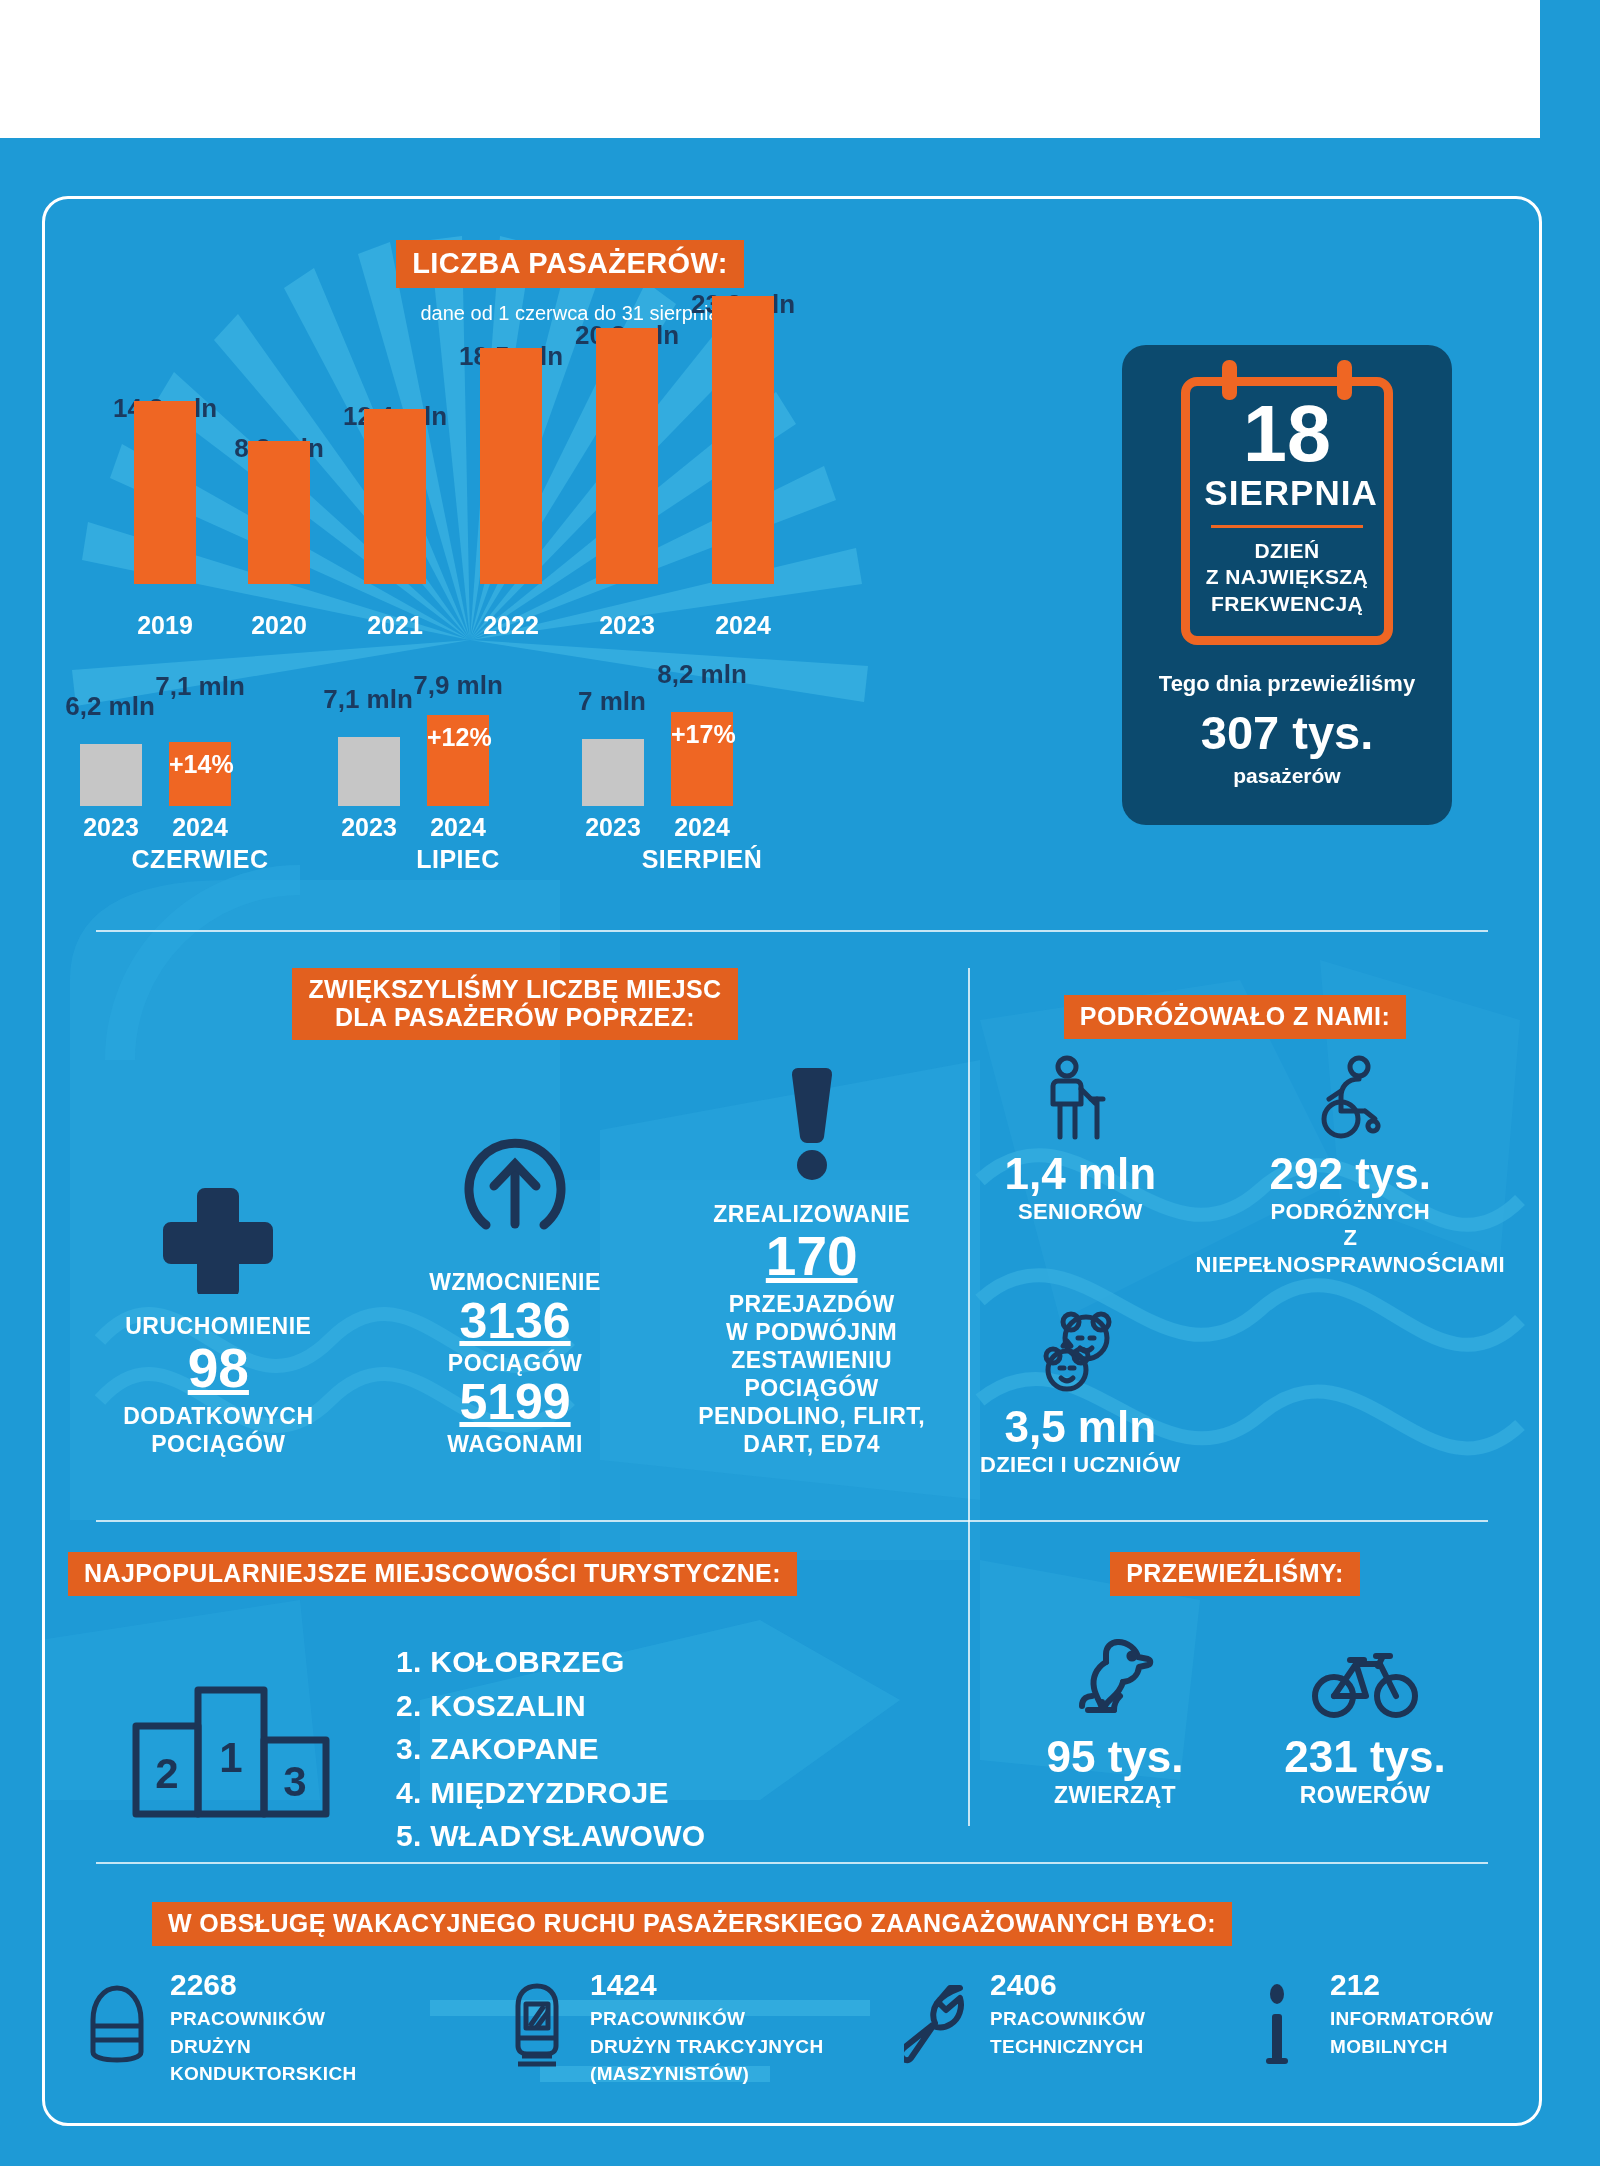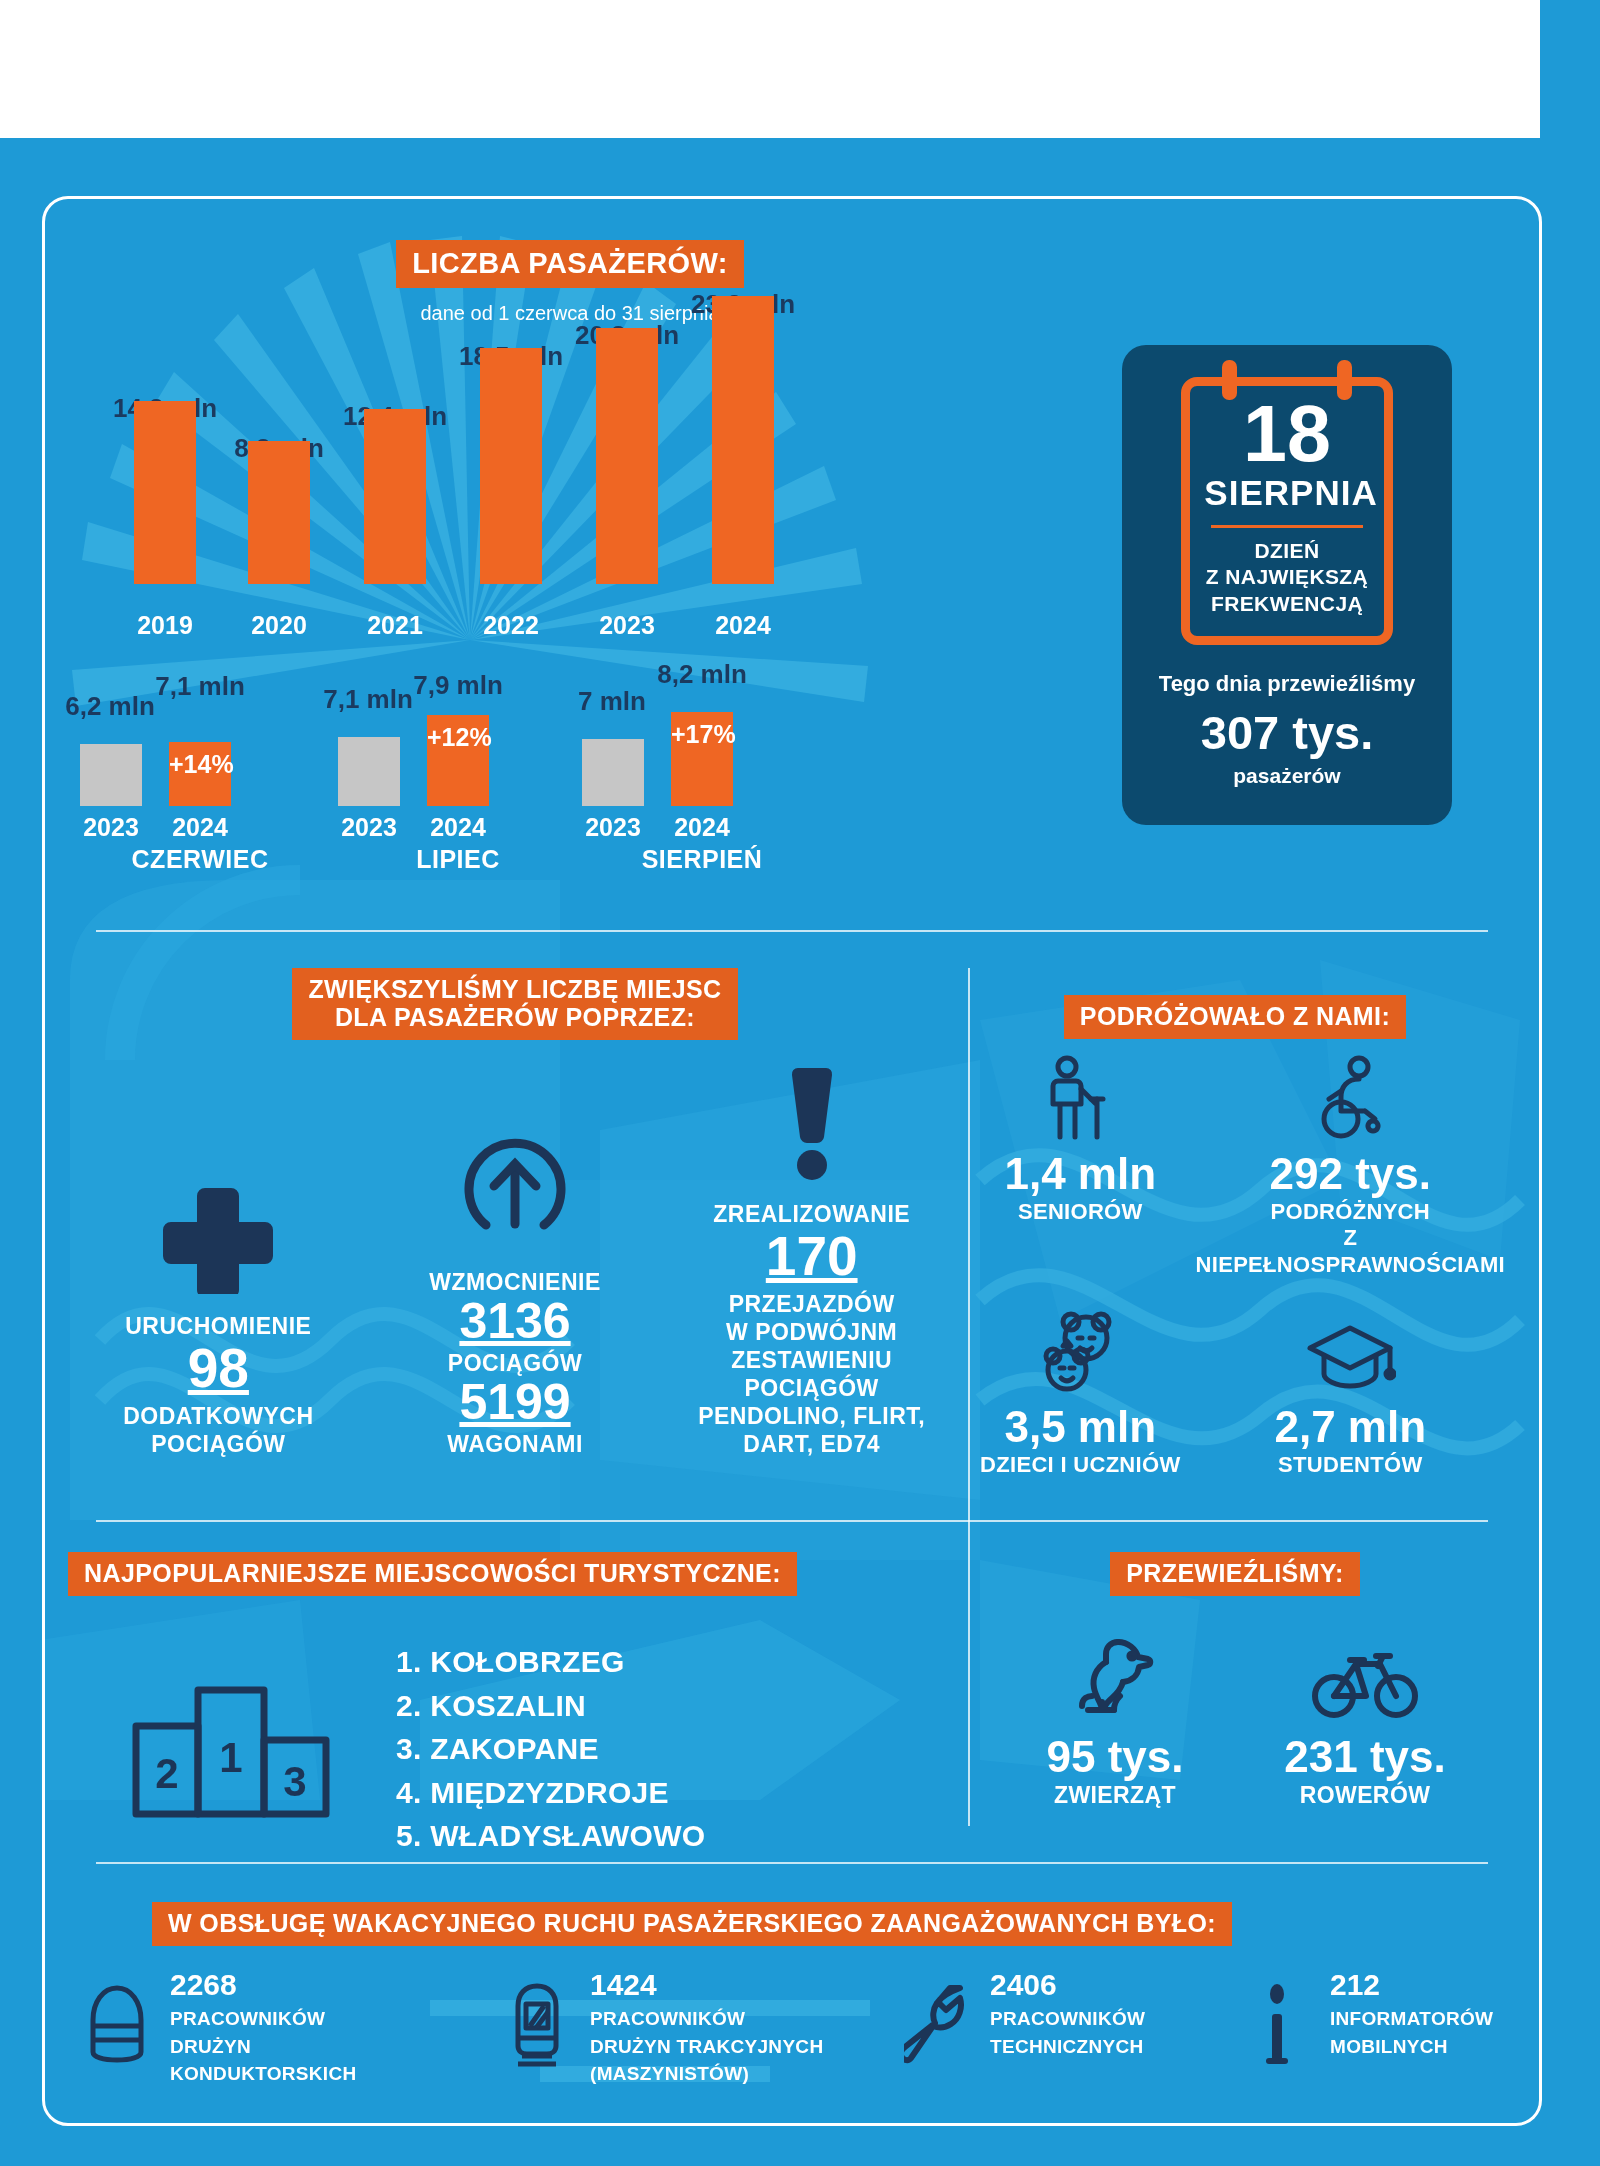--- a/index.html
+++ b/index.html
@@ -434,32 +434,20 @@
           <circle cx="50" cy="48" r="7"></circle>
         <circle cx="36" cy="62" r="19"></circle>
         <path d="M29 60 h4 M39 60 h4 M30 70 q6 6 12 0"></path>
         <path d="M36 42 v-6 M32 38 l4 -5 l4 5"></path>
       </svg>
     </div>
     <div class="trav-num">3,5 mln</div>
     <div class="trav-lbl">DZIECI I UCZNIÓW</div>
   </div>
 
-  <div class="trav-cell">
-    <div class="trav-icon">
-      <svg width="92" height="74" viewBox="0 0 92 74" fill="none" stroke="#1c3557" stroke-width="5" stroke-linecap="round" stroke-linejoin="round">
-        <path d="M46 8 L86 28 L46 48 L6 28 Z"></path>
-        <path d="M20 36 v18 c0 6 12 12 26 12 s26 -6 26 -12 v-18"></path>
-        <path d="M86 28 v22"></path>
-        <circle cx="86" cy="54" r="4" fill="#1c3557"></circle>
-      </svg>
-    </div>
-    <div class="trav-num">2,7 mln</div>
-    <div class="trav-lbl">STUDENTÓW</div>
-  </div>
 </div>
 
 <div class="dest-badge-wrap">
   <span class="badge dest-badge">NAJPOPULARNIEJSZE MIEJSCOWOŚCI TURYSTYCZNE:</span>
 </div>
 <div class="dest-body">
   <div>
     <svg width="208" height="150" viewBox="0 0 208 150" fill="none" stroke="#1c3557" stroke-width="7" stroke-linejoin="round">
       <rect x="6" y="54" width="62" height="88"></rect>
       <rect x="68" y="18" width="66" height="124"></rect>

